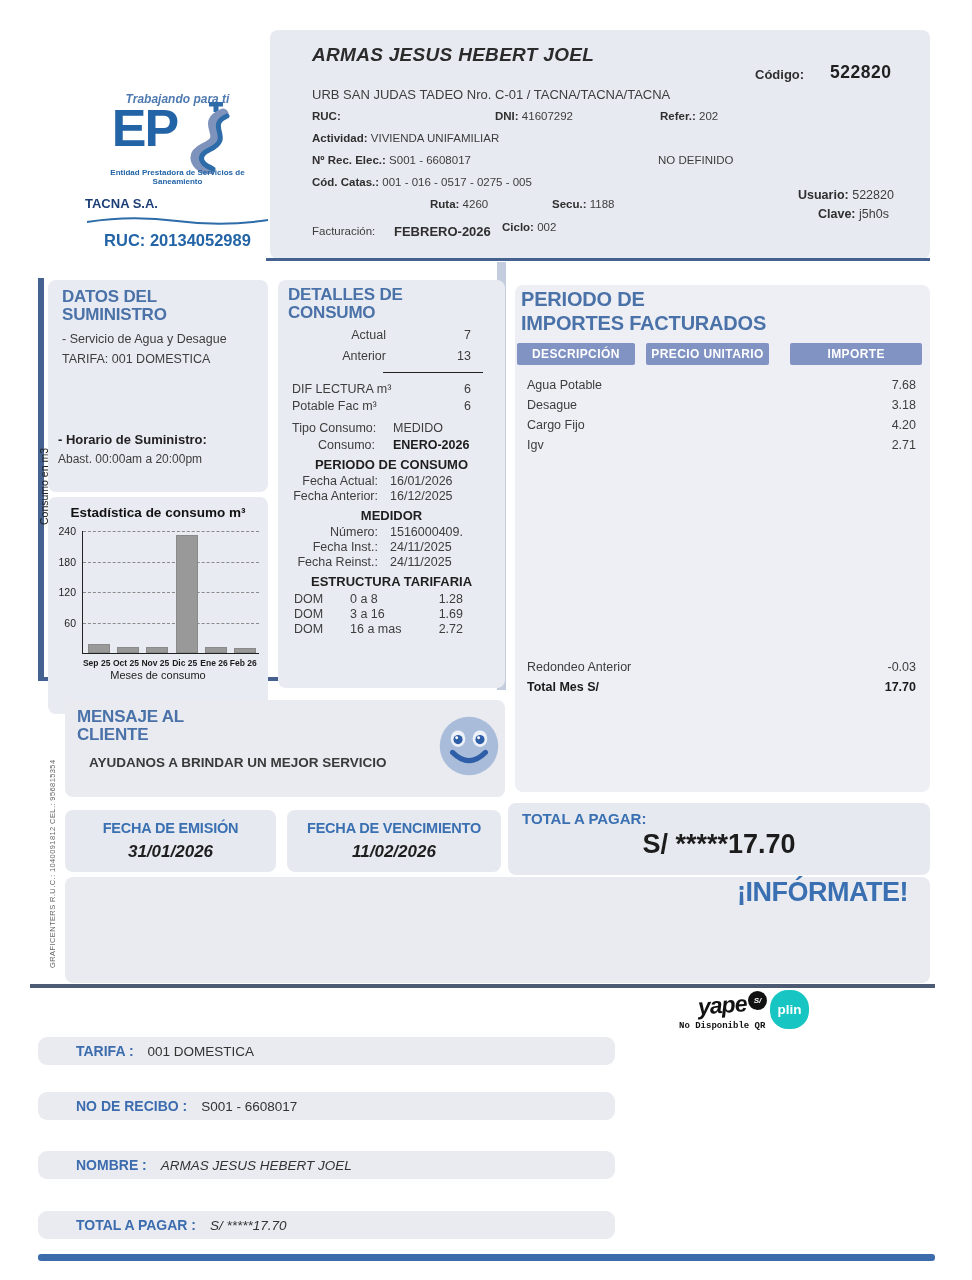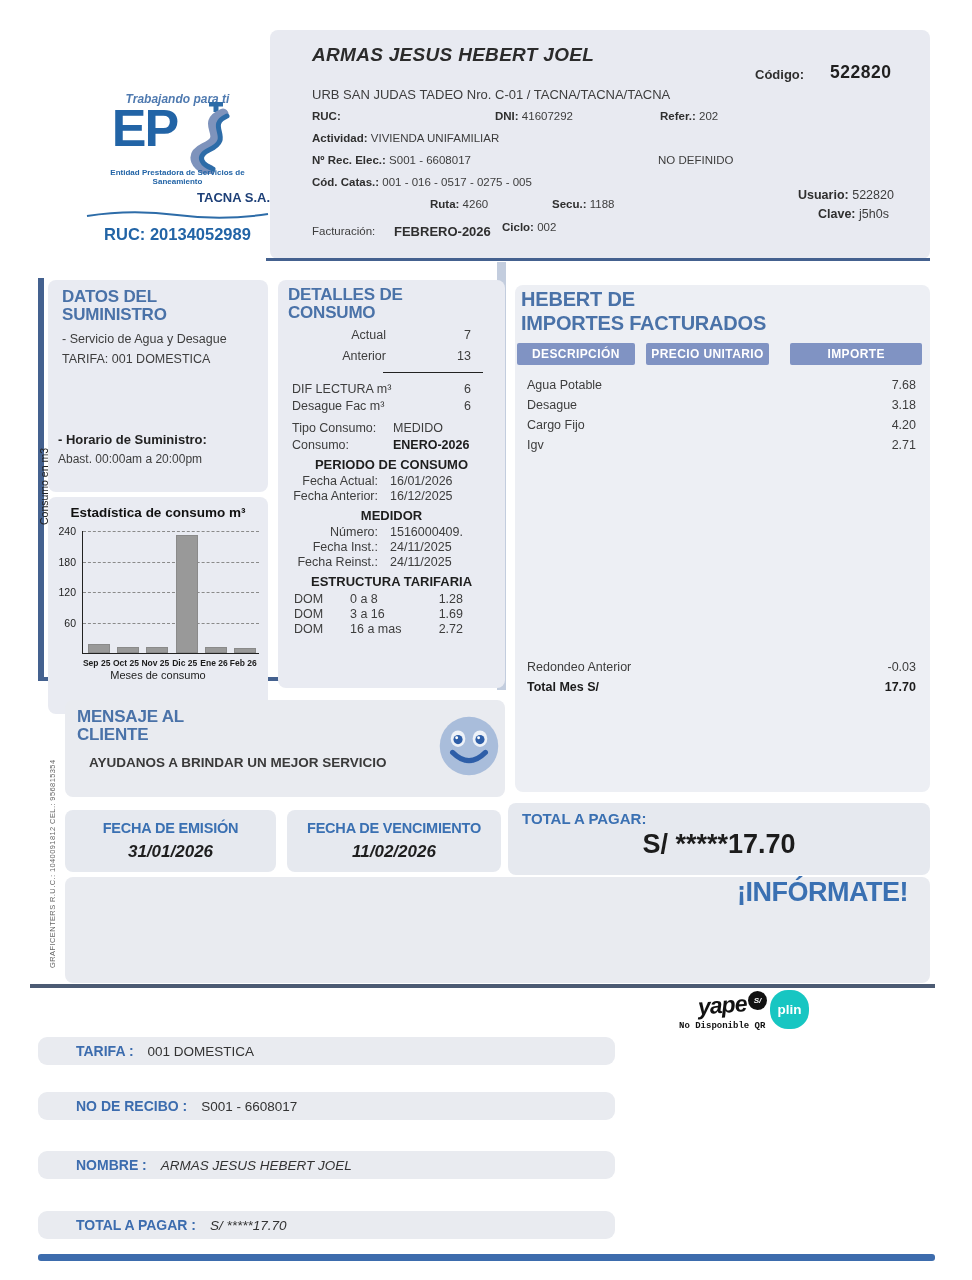--- a/index.html
+++ b/index.html
@@ -38,21 +38,21 @@
     <div style="font-size:12px;font-style:italic;color:#4f7ab0;text-align:center;font-weight:bold;">Trabajando para ti</div>
     <div style="display:flex;align-items:flex-start;justify-content:center;margin-top:-4px;">
       <span style="font-size:52px;font-weight:bold;color:#2264a6;letter-spacing:-2px;line-height:1;">EP</span>
       <svg width="64" height="72" viewBox="0 0 64 72" style="margin-left:2px;">
         <path d="M30 2 h14 M37 2 v8 M30 0 a4 3 0 0 1 14 0" stroke="#2d6ca8" stroke-width="5" fill="none"></path>
         <path d="M44 12 C20 22 52 34 26 46 C10 54 18 64 30 68" stroke="#7e93bc" stroke-width="11" fill="none" stroke-linecap="round"></path>
         <path d="M48 14 C26 24 56 36 30 48 C16 55 24 63 34 67" stroke="#2d6ca8" stroke-width="5" fill="none" stroke-linecap="round"></path>
       </svg>
     </div>
     <div style="font-size:8px;font-weight:bold;color:#2264a6;text-align:center;margin-top:-6px;">Entidad Prestadora de Servicios de Saneamiento</div>
-    <div style="font-size:13px;font-weight:bold;color:#1d3f77;text-align:right;margin-top:4px;">TACNA S.A.</div>
+    <div style="font-size:13px;font-weight:bold;color:#1d3f77;text-align:left;margin-top:10px;">TACNA S.A.</div>
     <svg width="185" height="8" viewBox="0 0 185 8">
       <path d="M2 5 Q46 -2 92 4 T183 3" stroke="#2d6ca8" stroke-width="2" fill="none"></path>
     </svg>
     <div style="font-size:16.5px;font-weight:bold;color:#2264a6;text-align:center;margin-top:2px;">RUC: 20134052989</div>
   </div>
 
   <div class="card" style="left:270px;top:30px;width:660px;height:229px;background:#e8eaf1;">
     <div class="abs" style="left:42px;top:14px;font-size:19px;font-weight:bold;font-style:italic;color:#2b2b2b;letter-spacing:0.3px;">ARMAS JESUS HEBERT JOEL</div>
     <div class="hrow" style="left:485px;top:37px;"><span class="hl" style="font-size:13px;">Código:</span></div>
     <div class="abs" style="left:560px;top:32px;font-size:17.5px;font-weight:bold;color:#1f1f1f;letter-spacing:0.5px;">522820</div>
@@ -128,25 +128,25 @@
       <div>DETALLES DE</div>
       <div>CONSUMO</div>
     </div>
     <div class="crow" style="top:48px;left:30px;"><span style="display:inline-block;width:78px;text-align:right;">Actual</span></div>
     <div class="crow rt" style="top:48px;">7</div>
     <div class="crow" style="top:69px;left:30px;"><span style="display:inline-block;width:78px;text-align:right;">Anterior</span></div>
     <div class="crow rt" style="top:69px;">13</div>
     <div class="abs" style="left:105px;top:92px;width:100px;border-top:1.5px solid #222;"></div>
     <div class="crow" style="top:102px;left:14px;">DIF LECTURA m³</div>
     <div class="crow rt" style="top:102px;">6</div>
-    <div class="crow" style="top:119px;left:14px;">Desague Fac m³</div>
+    <div class="crow" style="top:119px;left:14px;">Potable Fac m³</div>
     <div class="crow rt" style="top:119px;">6</div>
     <div class="crow" style="top:141px;left:14px;">Tipo Consumo:</div>
     <div class="crow" style="top:141px;left:115px;">MEDIDO</div>
-    <div class="crow" style="top:158px;left:14px;"><span style="display:inline-block;width:83px;">Consumo:</span></div>
+    <div class="crow" style="top:158px;left:14px;"><span style="display:inline-block;width:83px;text-align:right;">Consumo:</span></div>
     <div class="crow" style="top:158px;left:115px;font-weight:bold;color:#1c1c1c;">ENERO-2026</div>
     <div class="sec-title" style="top:177px;">PERIODO DE CONSUMO</div>
     <div class="crow" style="top:194px;"><span class="cl">Fecha Actual:</span><span class="cv">16/01/2026</span></div>
     <div class="crow" style="top:209px;"><span class="cl">Fecha Anterior:</span><span class="cv">16/12/2025</span></div>
     <div class="sec-title" style="top:228px;">MEDIDOR</div>
     <div class="crow" style="top:245px;"><span class="cl">Número:</span><span class="cv">1516000409.</span></div>
     <div class="crow" style="top:260px;"><span class="cl">Fecha Inst.:</span><span class="cv">24/11/2025</span></div>
     <div class="crow" style="top:275px;"><span class="cl">Fecha Reinst.:</span><span class="cv">24/11/2025</span></div>
     <div class="sec-title" style="top:294px;">ESTRUCTURA TARIFARIA</div>
     <div id="tiers" class="abs" style="left:0;top:312px;width:100%;">
@@ -163,21 +163,21 @@
         <div style="position: relative; height: 15px; font-size: 12.5px; color: rgb(61, 61, 61);">
           <span style="position:absolute;left:16px;">DOM</span>
           <span style="position:absolute;left:72px;">16 a mas</span>
           <span style="position:absolute;left:130px;width:55px;text-align:right;">2.72</span>
         </div>
       </div>
   </div>
 
   <div class="card" style="left:515px;top:285px;width:415px;height:507px;background:#edeff4;">
     <div class="abs blue-title" style="left:6px;top:2px;font-size:20px;line-height:1.2;">
-      <div>HEBERT DE</div>
+      <div>PERIODO DE</div>
       <div>IMPORTES FACTURADOS</div>
     </div>
     <div class="abs" style="left:2px;top:58px;width:405px;display:flex;">
       <span class="pill" style="width:118px;">DESCRIPCIÓN</span>
       <span class="pill" style="width:124px;margin-left:11px;">PRECIO UNITARIO</span>
       <span class="pill" style="width:132px;margin-left:21px;">IMPORTE</span>
     </div>
     <div id="imp-rows" class="abs" style="left:0;top:90px;width:100%;">
         <div class="imp-row">
           <span>Agua Potable</span>

